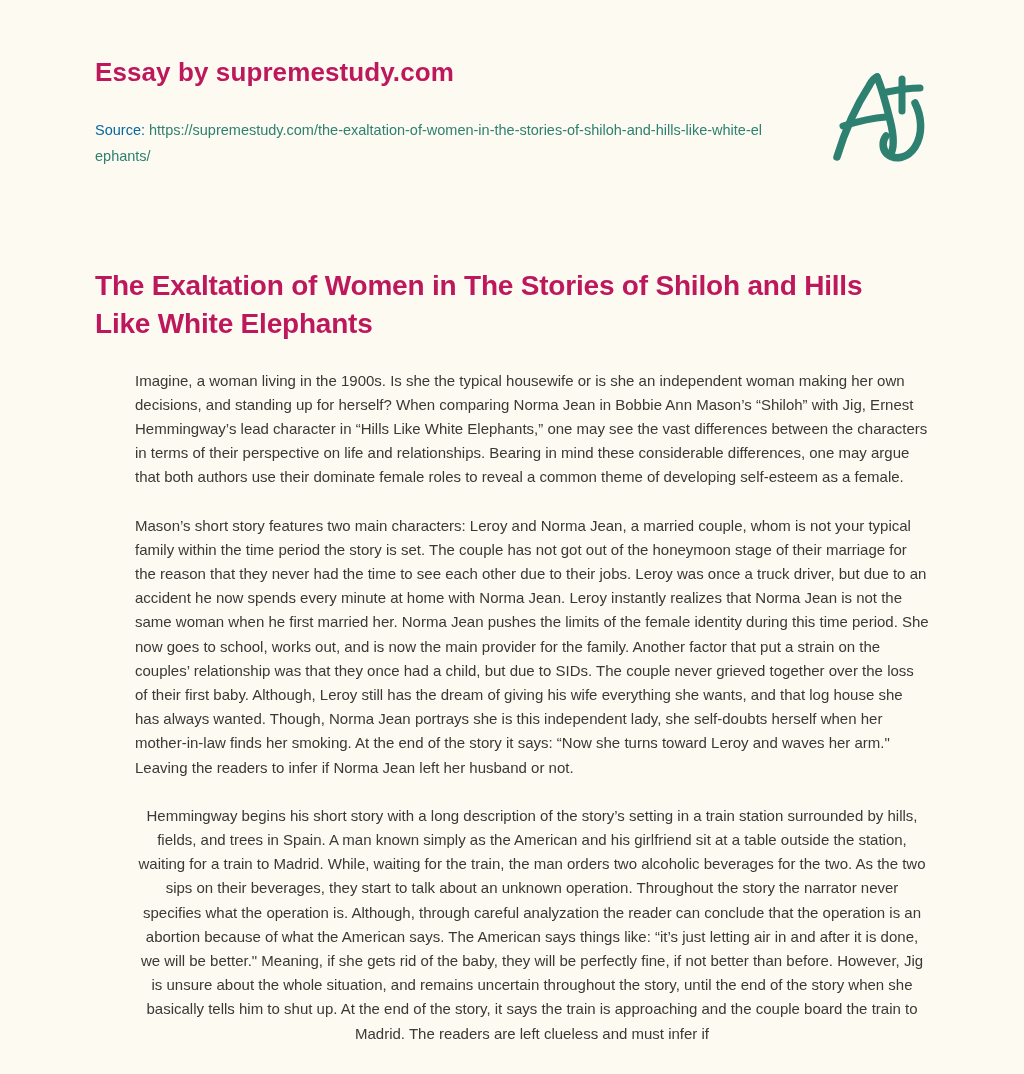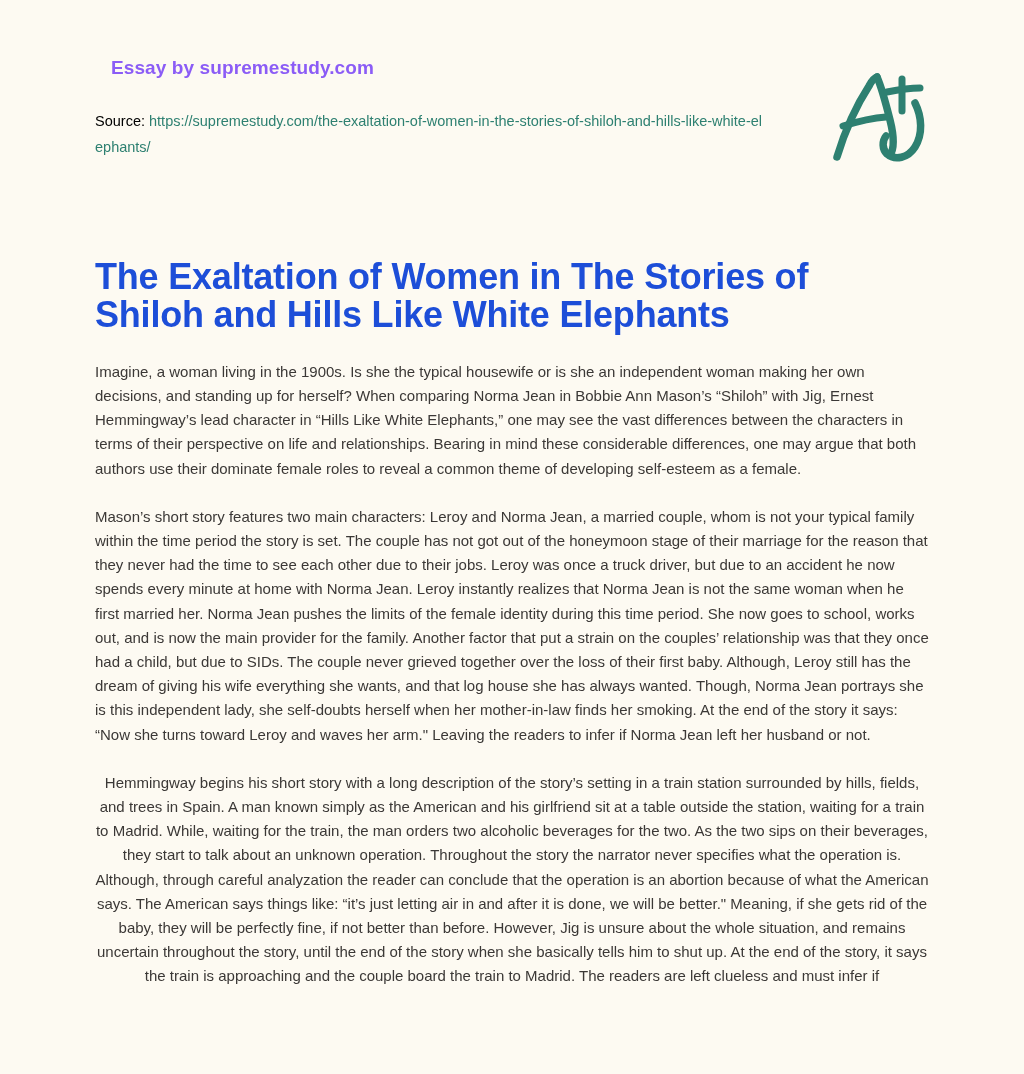--- a/index.html
+++ b/index.html
@@ -23,38 +23,38 @@
   }
 
   
   .header {
     position: relative;
     padding: 56px 95px 0 95px;
     box-sizing: border-box;
   }
 
   .byline {
-    font-size: 19px;
+    font-size: 26px;
     font-weight: bold;
-    color: #8b5cf6;
+    color: #be185d;
     letter-spacing: 0.1px;
     line-height: 1.25;
-    margin: 0 0 28px 16px;
+    margin: 0 0 28px 0;
   }
 
   .source-line {
     font-size: 14.5px;
     line-height: 26px;
     color: #6e6a66;
     max-width: 670px;
     word-break: break-word;
   }
 
   .source-label {
-    color: #000000;
+    color: #0369a1;
   }
 
   .source-url {
     color: #2e8071;
     text-decoration: none;
     word-break: break-all;
   }
 
   
   .logo {
@@ -71,31 +71,32 @@
   }
 
   
   .article {
     padding: 0 95px;
     box-sizing: border-box;
   }
 
   .article-title {
     margin: 98px 0 0 0;
-    font-size: 36px;
+    font-size: 28px;
     line-height: 38px;
     font-weight: bold;
-    color: #1d4ed8;
+    color: #be185d;
     letter-spacing: -0.2px;
     max-width: 800px;
   }
 
   .article-body {
     margin-top: 26px;
     max-width: 838px;
+    margin-left: 40px;
   }
 
   .article-body p {
     margin: 0 0 24px 0;
     font-size: 15px;
     line-height: 24.2px;
     color: #3b3836;
     text-align: left;
   }
 

